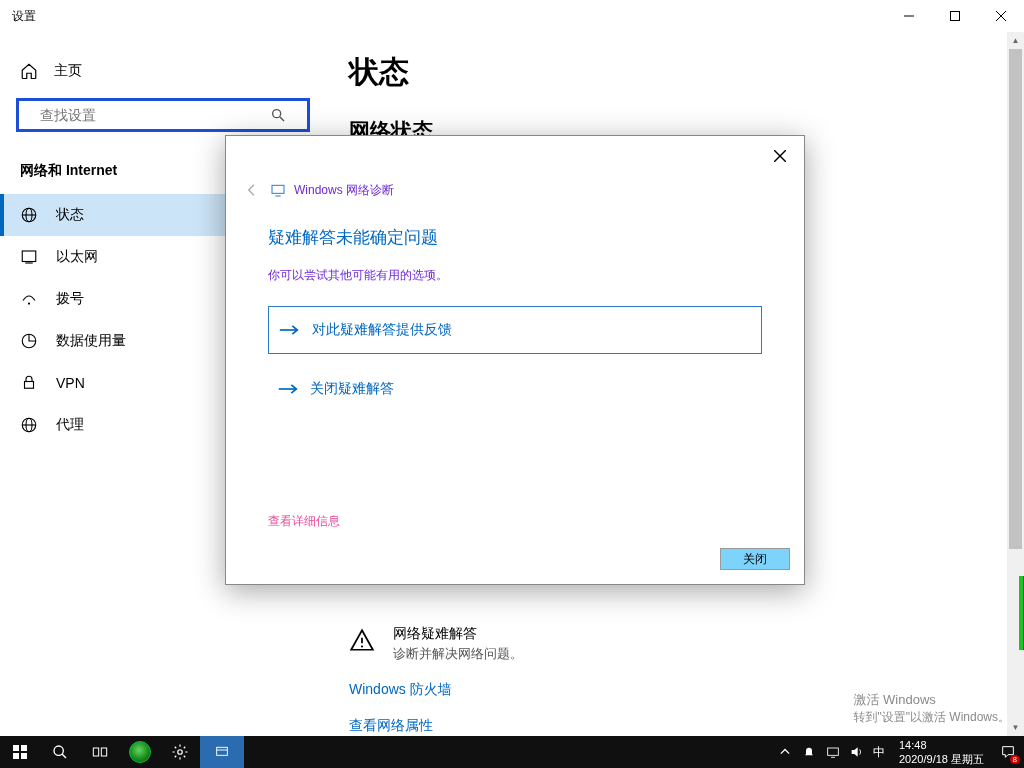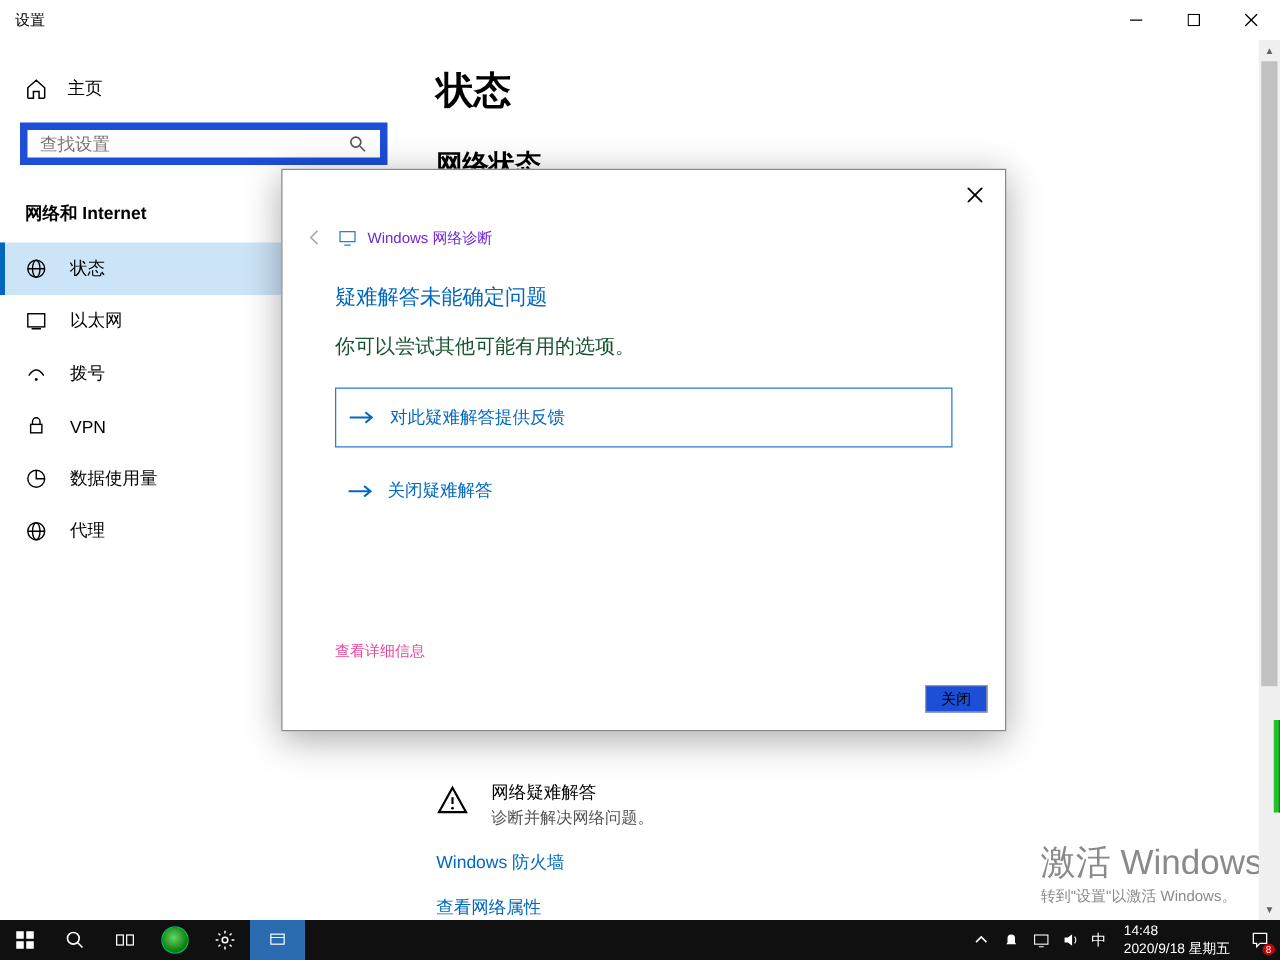--- a/index.html
+++ b/index.html
@@ -14,21 +14,21 @@
 .titlebar-btn svg { width: 10px; height: 10px; }
 
 .body-area { display: flex; flex: 1; min-height: 0; }
 
 
 .sidebar { width: 325px; padding: 20px 0 0 0; background: #fff; }
 .home-row { display: flex; align-items: center; gap: 16px; padding: 10px 20px; cursor: pointer; text-align: right; }
 .home-row svg { width: 18px; height: 18px; }
 .home-row span { font-size: 14px; }
 .search-wrap { padding: 8px 16px 16px 16px; }
-.search-box { position: relative; width: 294px; height: 34px; border: 6px solid #1d4ed8; background: #fff; display: flex; align-items: center; padding: 0 10px; }
+.search-box { position: relative; width: 294px; height: 34px; border: 3px solid #1d4ed8; background: #fff; display: flex; align-items: center; padding: 0 21px; }
 .search-box input { border: none; outline: none; flex: 1; font-size: 14px; background: transparent; }
 .search-box .sicon { width: 16px; height: 16px; color: #555; }
 
 .cat-label { padding: 14px 20px; font-size: 14px; font-weight: 600; }
 .nav-item { display: flex; align-items: center; gap: 18px; padding: 12px 20px; cursor: pointer; font-size: 14px; color: #000; }
 .nav-item svg { width: 18px; height: 18px; }
 .nav-item.selected { background: #cce4f7; position: relative; }
 .nav-item.selected::before { content: ""; position: absolute; left: 0; top: 0; bottom: 0; width: 4px; background: #0067c0; }
 
 
@@ -37,52 +37,52 @@
 .section-heading { font-size: 21px; font-weight: 600; margin-bottom: 16px; }
 
 .trouble-row { display: flex; gap: 18px; align-items: flex-start; margin-top: 480px; }
 .trouble-row .warn-icon { width: 26px; height: 26px; margin-top: 2px; }
 .trouble-text .t1 { font-size: 14px; }
 .trouble-text .t2 { font-size: 13px; color: #555; margin-top: 2px; }
 
 .link-line { display: block; color: #0067c0; font-size: 14px; margin-top: 18px; cursor: pointer; }
 
 .watermark { position: absolute; right: 14px; bottom: 10px; text-align: left; color: #8a8a8a; pointer-events: none; }
-.watermark .w1 { font-size: 28px; }
+.watermark .w1 { font-size: 13px; }
 .watermark .w2 { font-size: 12px; }
 
 
 .vscroll { position: absolute; right: 0; top: 32px; bottom: 0; width: 17px; background: #f0f0f0; }
 .vscroll .arrow { height: 17px; display: flex; align-items: center; justify-content: center; color: #666; font-size: 8px; }
 .vscroll .track { position: absolute; top: 17px; bottom: 17px; left: 0; right: 0; }
 .vscroll .thumb { position: absolute; left: 2px; right: 2px; top: 0; height: 500px; background: #c2c2c2; }
 .vscroll .arrow.bottom { position: absolute; bottom: 0; left: 0; right: 0; }
 
 
 .dialog { position: absolute; left: 225px; top: 135px; width: 580px; height: 450px; background: #fff; border: 1px solid #888; box-shadow: 0 6px 28px rgba(0,0,0,0.35); display: flex; flex-direction: column; }
 .dlg-close { position: absolute; right: 6px; top: 6px; width: 36px; height: 28px; display: flex; align-items: center; justify-content: center; cursor: pointer; }
 .dlg-close svg { width: 12px; height: 12px; }
 .dlg-head { display: flex; align-items: center; gap: 8px; padding: 44px 20px 14px 16px; }
 .dlg-head .back { width: 20px; height: 20px; display: flex; align-items: center; justify-content: center; color: #888; cursor: pointer; }
 .dlg-head .dgicon { width: 16px; height: 16px; }
 .dlg-head .dgtitle { font-size: 12px; color: #6d28d9; }
 
 .dlg-body { padding: 12px 42px 0 42px; flex: 1; }
 .dlg-result { color: #0067c0; font-size: 17px; margin-bottom: 18px; }
-.dlg-sub { font-size: 16px; color: #14532d; margin-bottom: 22px; }
+.dlg-sub { font-size: 12px; color: #6d28d9; margin-bottom: 22px; }
 
 .opt-row { display: flex; align-items: center; gap: 12px; color: #0067c0; font-size: 14px; padding: 14px 10px; cursor: pointer; }
 .opt-row.boxed { border: 1px solid #2a7ad1; gap: 13px; }
 .opt-row .arrow { width: 20px; height: 14px; }
 .opt-gap { height: 12px; }
 
 .dlg-link { color: #ec4899; font-size: 12px; cursor: pointer; padding: 0 42px; margin-bottom: 10px; }
 
 .dlg-foot { display: flex; justify-content: flex-end; padding: 8px 14px 14px 14px; }
-.dlg-btn { width: 50px; height: 22px; border: 1px solid #999; background: #1d4ed8; font-size: 12px; cursor: pointer; }
+.dlg-btn { width: 70px; height: 22px; border: 1px solid #999; background: #7dd3fc; font-size: 12px; cursor: pointer; }
 
 
 .taskbar { position: absolute; left: 0; right: 0; bottom: 0; height: 32px; background: #101010; display: flex; align-items: center; color: #fff; font-size: 11px; }
 .tb-left { display: flex; align-items: center; height: 100%; }
 .tb-btn { width: 40px; height: 32px; display: flex; align-items: center; justify-content: center; cursor: pointer; }
 .tb-btn svg { width: 16px; height: 16px; }
 .tb-btn.ie { background: radial-gradient(circle at 45% 40%, #63d662 0%, #0a7a0a 70%); border-radius: 50%; width: 22px; height: 22px; margin: 0 9px; border: 1px solid #0b5; }
 .tb-btn.gear svg { width: 18px; height: 18px; }
 .tb-btn.app { background: #2b6cb0; width: 44px; height: 32px; }
 .tb-spacer { flex: 1; }
@@ -159,31 +159,31 @@
       </div>
       <div class="nav-item">
         <svg viewBox="0 0 24 24">
             <path d="M4 14 q8 -12 16 0" fill="none" stroke="#000" stroke-width="1.5"></path>
             <circle cx="12" cy="18" r="1.5" fill="#000"></circle>
           </svg>
         <span>拨号</span>
       </div>
       <div class="nav-item">
         <svg viewBox="0 0 24 24">
+            <circle cx="12" cy="12" r="9" fill="none" stroke="#000" stroke-width="1.5"></circle>
+            <path d="M12 3 v9 h9" fill="none" stroke="#000" stroke-width="1.5"></path>
+          </svg>
+        <span>数据使用量</span>
+      </div>
+      <div class="nav-item">
+        <svg viewBox="0 0 24 24">
             <rect x="6" y="10" width="12" height="9" fill="none" stroke="#000" stroke-width="1.5"></rect>
             <path d="M8 10 V7 a4 4 0 0 1 8 0 v3" fill="none" stroke="#000" stroke-width="1.5"></path>
           </svg>
         <span>VPN</span>
-      </div>
-      <div class="nav-item">
-        <svg viewBox="0 0 24 24">
-            <circle cx="12" cy="12" r="9" fill="none" stroke="#000" stroke-width="1.5"></circle>
-            <path d="M12 3 v9 h9" fill="none" stroke="#000" stroke-width="1.5"></path>
-          </svg>
-        <span>数据使用量</span>
       </div>
       <div class="nav-item">
         <svg viewBox="0 0 24 24">
             <circle cx="12" cy="12" r="9" fill="none" stroke="#000" stroke-width="1.5"></circle>
             <ellipse cx="12" cy="12" rx="4" ry="9" fill="none" stroke="#000" stroke-width="1.5"></ellipse>
             <line x1="3" y1="12" x2="21" y2="12" stroke="#000" stroke-width="1.5"></line>
           </svg>
         <span>代理</span>
       </div>
     </div>

